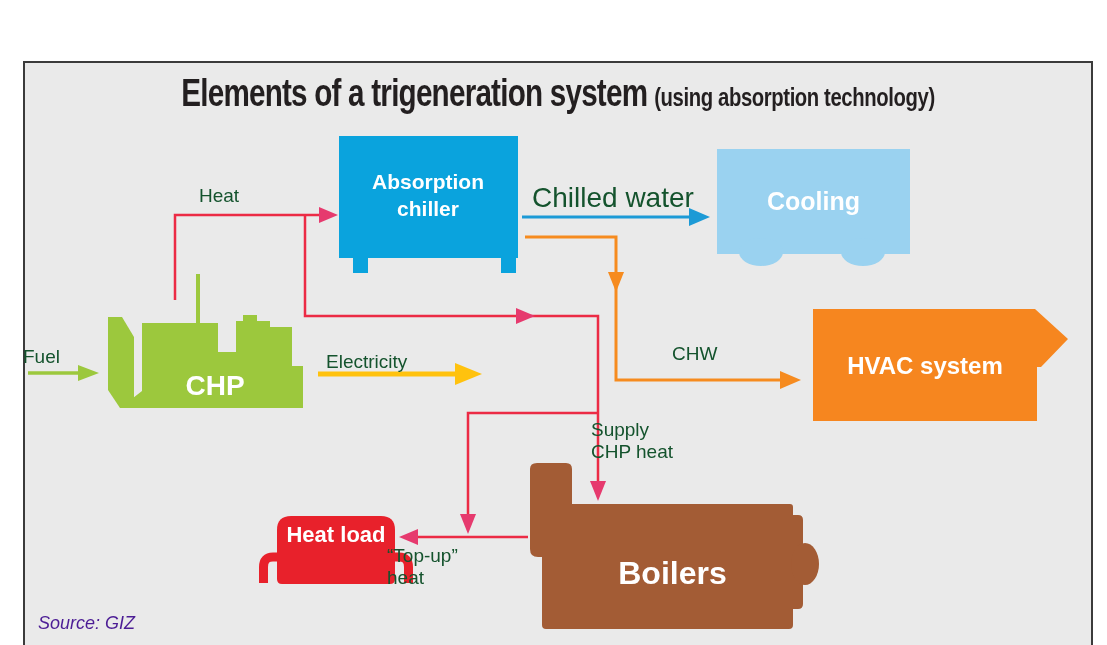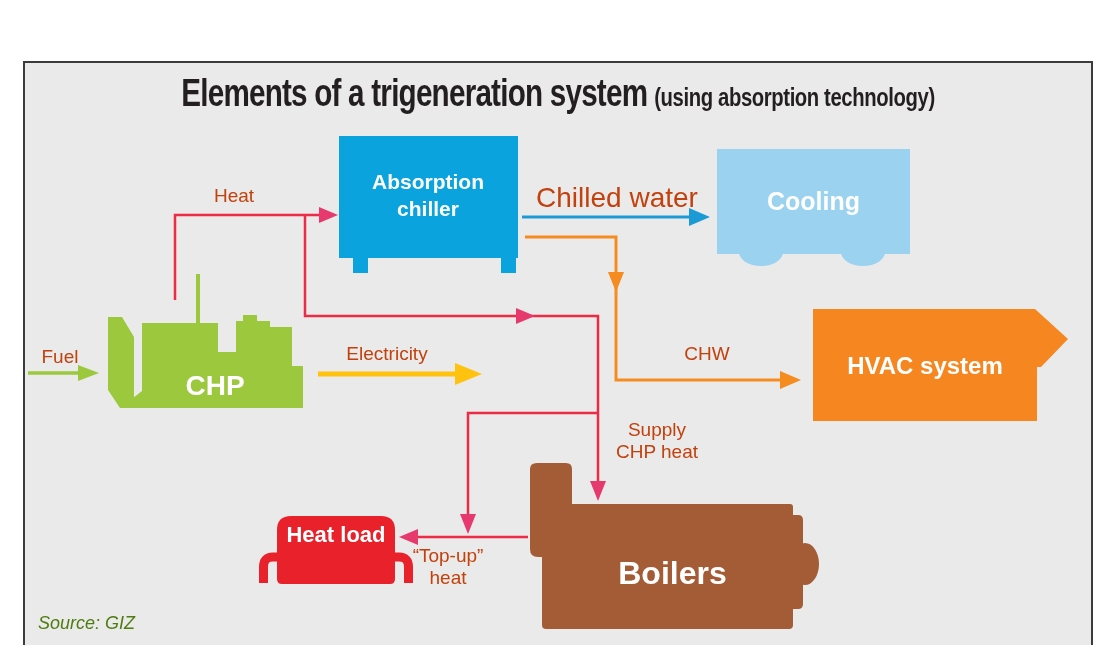--- a/index.html
+++ b/index.html
@@ -6,36 +6,36 @@
   .stage{position:relative;width:1107px;height:645px;background:#ffffff;overflow:hidden;
          font-family:"Liberation Sans", sans-serif;margin-top:36px;}
   .panel{position:absolute;left:23px;top:25px;width:1066px;height:586px;
          background:#eaeaea;border:2px solid #3b3b3b;}
   .layer{position:absolute;left:0;top:0;width:1107px;height:645px;pointer-events:none;}
   .title{position:absolute;left:23px;top:36px;width:1070px;display:flex;
          justify-content:center;align-items:baseline;gap:9px;color:#231f20;
          transform:scaleX(0.78);transform-origin:50% 50%;white-space:nowrap;}
   .title .main{font-size:38px;font-weight:bold;letter-spacing:-1px;}
   .title .sub{font-size:26px;font-weight:bold;letter-spacing:-0.5px;}
-  .lbl{position:absolute;color:#c2410c;font-size:19px;text-align:center;line-height:22px;}
+  .lbl{position:absolute;color:#14532d;font-size:19px;line-height:22px;}
   .nodelbl{position:absolute;color:#ffffff;font-weight:bold;text-align:center;}
   .chp-lbl{left:142px;top:334px;width:146px;font-size:28px;}
   .chiller-lbl{left:348px;top:132px;width:160px;font-size:21px;line-height:27px;}
   .cooling-lbl{left:717px;top:151px;width:193px;font-size:25px;}
   .hvac-lbl{left:813px;top:316px;width:224px;font-size:24px;}
   .heatload-lbl{left:277px;top:484px;width:118px;font-size:22px;line-height:29px;}
   .boilers-lbl{left:542px;top:519px;width:261px;font-size:32px;}
   .fuel-lbl{left:23px;top:310px;width:74px;}
   .heat-lbl{left:199px;top:149px;width:70px;}
   .chw2-lbl{left:532px;top:151px;width:170px;font-size:28px;}
-  .elec-lbl{left:326px;top:307px;width:122px;}
+  .elec-lbl{left:326px;top:315px;width:122px;}
   .chw-lbl{left:672px;top:307px;width:70px;}
   .supply-lbl{left:591px;top:383px;width:132px;}
   .topup-lbl{left:387px;top:509px;width:122px;}
-  .source-lbl{position:absolute;left:38px;top:577px;color:#4d7c0f;font-size:18px;
+  .source-lbl{position:absolute;left:38px;top:577px;color:#4c1d95;font-size:18px;
               font-style:italic;}
 </style>
 </head>
 <body>
 
 <div class="stage">
 
   <div class="panel"></div>
 
   <svg class="layer" viewBox="0 0 1107 645">

